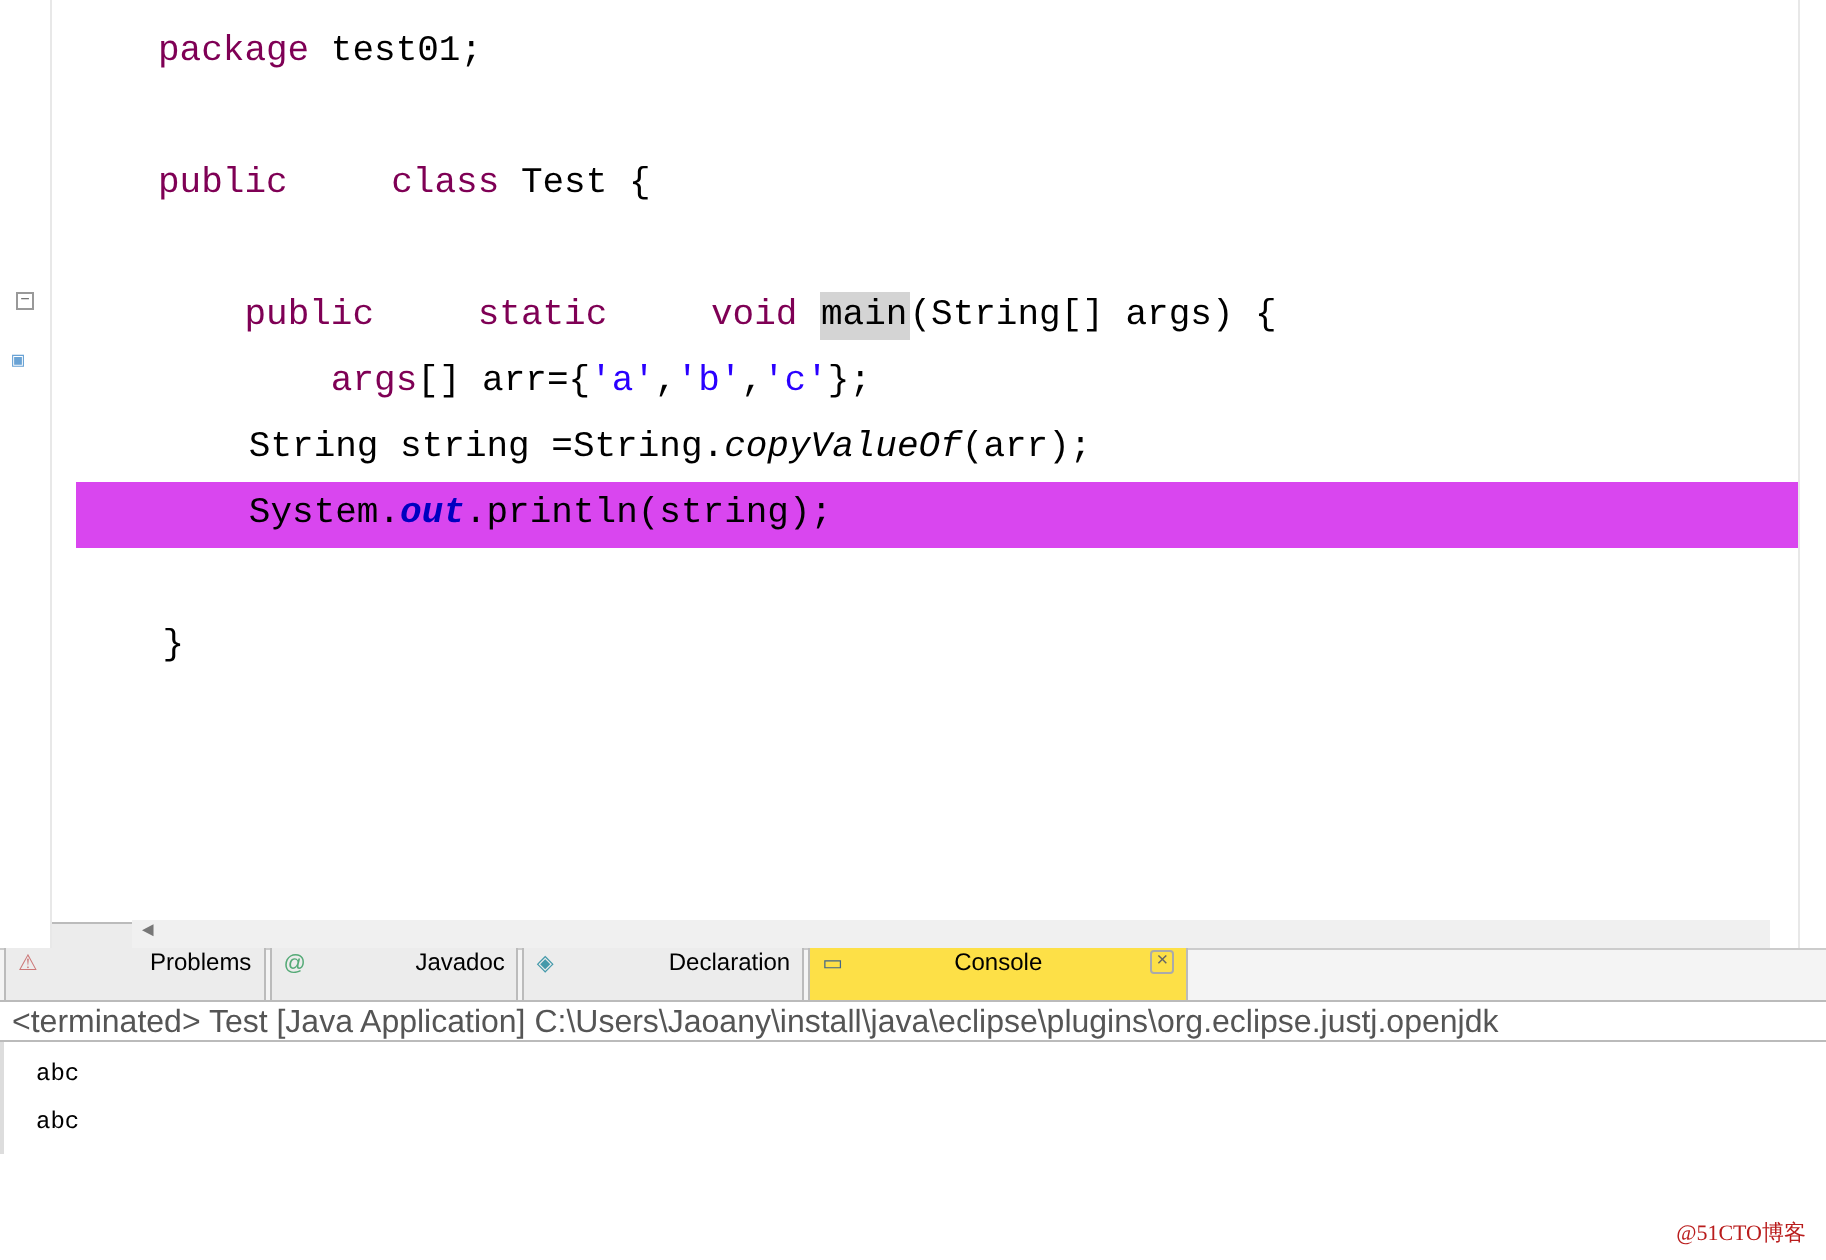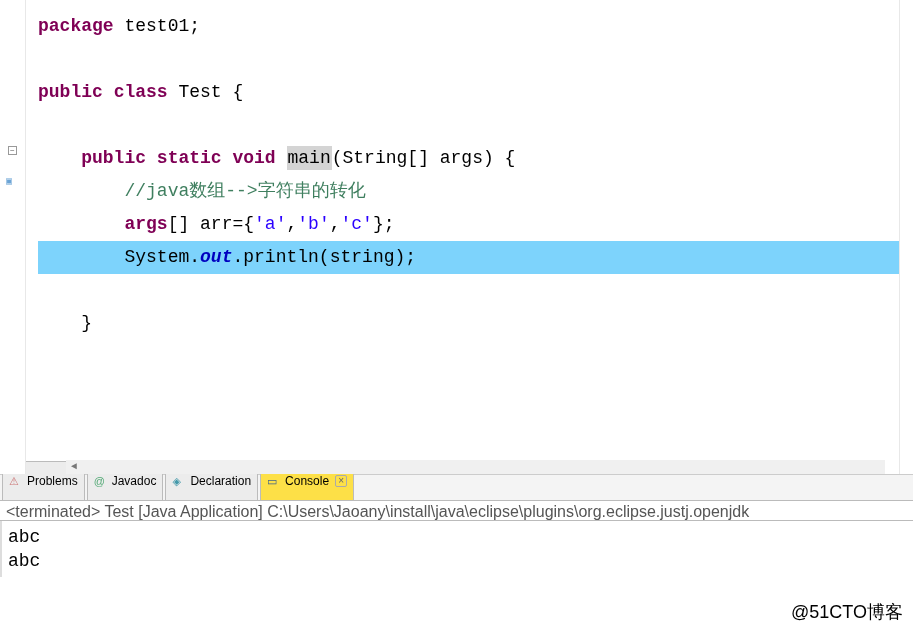--- a/index.html
+++ b/index.html
@@ -49,23 +49,23 @@
   position: relative;
   overflow: hidden;
 }
 .code-line {
   height: 33px;
   line-height: 33px;
   white-space: pre;
   font-family: Consolas, 'Courier New', monospace;
 }
 .code-line.hl {
-  background: #7dd3fc;
-}
-.kw-purple { color: #7f0055; font-weight: bold; }
+  background: #d946ef;
+}
+.kw-purple { color: #7f0055; font-weight: normal; margin-left: 41px; }
 .txt { color: #000; }
 .comment { color: #3f7f5f; }
 .task { color: #7f9fbf; font-weight: bold; }
 .str { color: #2a00ff; }
 .field { color: #0000c0; font-style: italic; font-weight: bold; }
 .method-static { font-style: italic; }
 .occ-bg { background: #d4d4d4; padding: 2px 1px; }
 .rmargin {
   width: 14px;
   background: #fff;
@@ -103,20 +103,21 @@
   display: flex;
   align-items: center;
   padding: 19px 6px;
   border: 1px solid #bbb;
   border-bottom: none;
   margin-right: 2px;
   border-radius: 4px 4px 0 0;
   background: #ececec;
   cursor: pointer;
   height: 24px;
+  gap: 48px;
 }
 .tab.active {
   background: #fde047;
 }
 .tab-icon {
   width: 14px;
   height: 14px;
   margin-right: 4px;
   display: inline-block;
 }
@@ -135,54 +136,54 @@
   height: 20px;
   font-family: Tahoma, Arial, sans-serif;
   font-size: 16px;
   border-bottom: 1px solid #bbb;
   padding: 2px 6px;
   background: #fff;
   color: #555;
 }
 .console-body {
   font-family: 'Courier New', monospace;
-  font-size: 18px;
-  padding: 4px 6px;
+  font-size: 12px;
+  padding: 4px 16px;
   border-left: 2px solid #ddd;
   line-height: 24px;
 }
 .watermark {
   position: absolute;
   right: 10px;
   bottom: 6px;
-  color: #000000;
-  font-family: Liberation Sans, sans-serif;
-  font-size: 18px;
+  color: #b91c1c;
+  font-family: Liberation Serif, serif;
+  font-size: 11px;
 }
 .icon-problems::before { content: "⚠"; color: #c77; font-size: 11px; }
 .icon-javadoc::before { content: "@"; color: #5a7; font-size: 11px; }
 .icon-declaration::before { content: "◈"; color: #49a; font-size: 11px; }
 .icon-console::before { content: "▭"; color: #468; font-size: 11px; }
 </style>
 </head>
 <body>
 
 <div class="editor-area">
   <div class="gutter">
     <div class="fold-mark" style="top:146px">−</div>
     <div class="gutter-mark" style="top:175px;color:#6aa3d5">▣</div>
   </div>
   <div class="code-pane" id="code-pane">
     <div class="code-line"><span></span><span class="kw-purple">package</span><span class="txt"> test01;</span></div>
       <div class="code-line"><span></span></div>
       <div class="code-line"><span></span><span class="kw-purple">public</span><span class="txt"> </span><span class="kw-purple">class</span><span class="txt"> Test {</span></div>
       <div class="code-line"><span></span></div>
       <div class="code-line"><span>    </span><span class="kw-purple">public</span><span class="txt"> </span><span class="kw-purple">static</span><span class="txt"> </span><span class="kw-purple">void</span><span class="txt"> </span><span class="txt occ-bg">main</span><span class="txt">(String[] args) {</span></div>
-      <div class="code-line"><span>        </span><span class="comment">//java数组--&gt;字符串的转化</span></div>
       <div class="code-line"><span>        </span><span class="kw-purple">args</span><span class="txt">[] arr={</span><span class="str">'a'</span><span class="txt">,</span><span class="str">'b'</span><span class="txt">,</span><span class="str">'c'</span><span class="txt">};</span></div>
+      <div class="code-line"><span>        </span><span class="txt">String string =String.</span><span class="txt method-static">copyValueOf</span><span class="txt">(arr);</span></div>
       <div class="code-line hl"><span>        </span><span class="txt">System.</span><span class="field">out</span><span class="txt">.println(string);</span></div>
       <div class="code-line"><span></span></div>
       <div class="code-line"><span>    </span><span class="txt">}</span></div>
       <div class="hscroll">
       <div class="hscroll-arrow">◄</div>
       <div style="flex:1"></div>
     </div>
   </div>
   <div class="rmargin"></div>
 </div>

